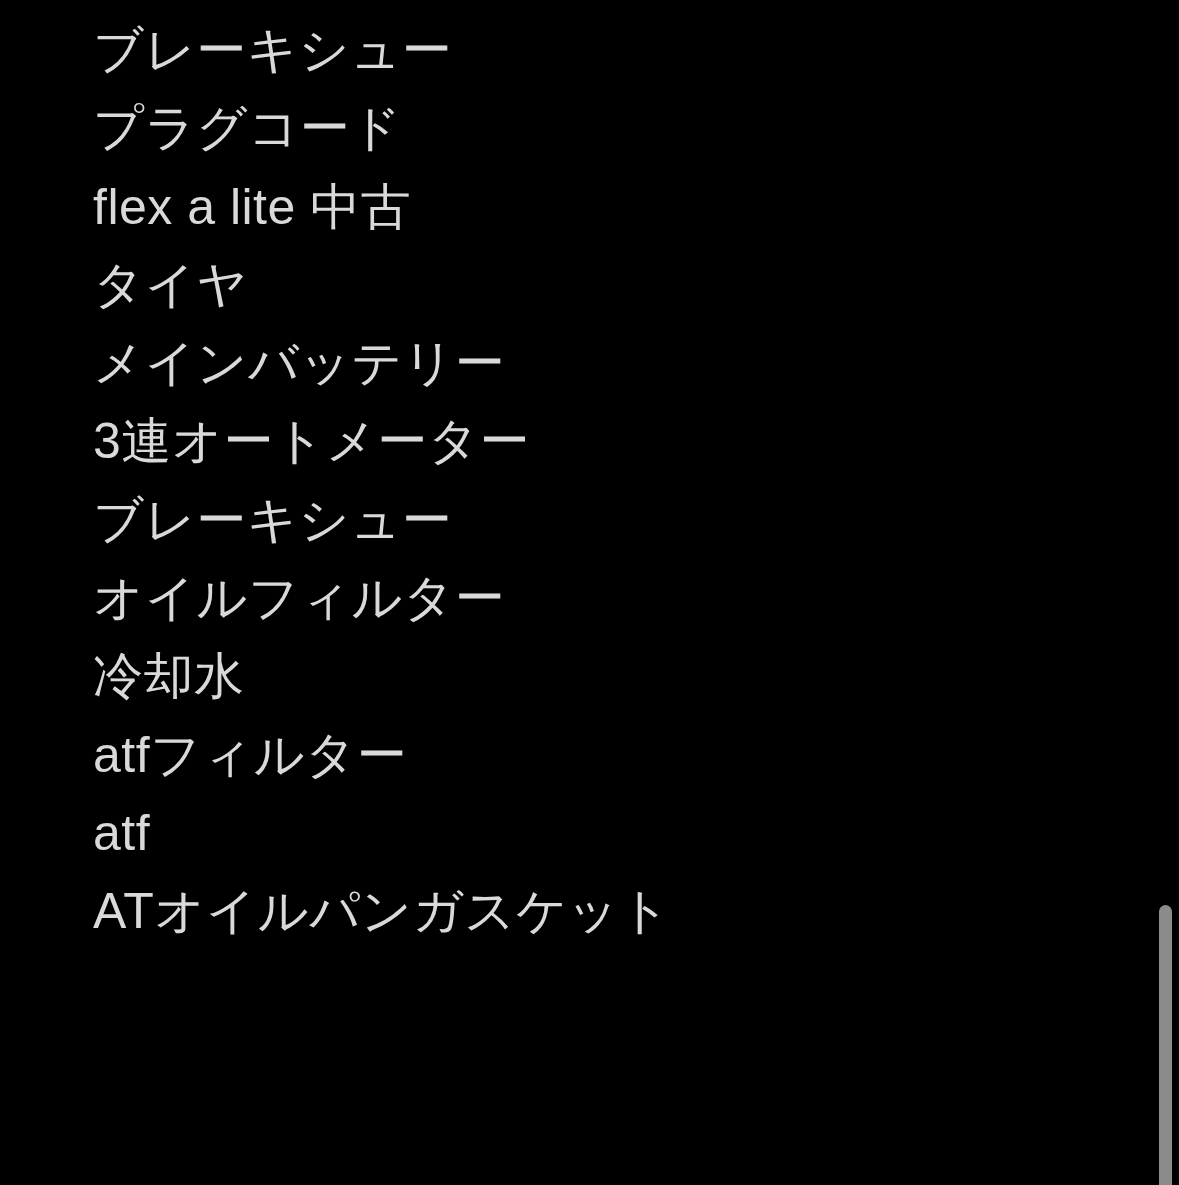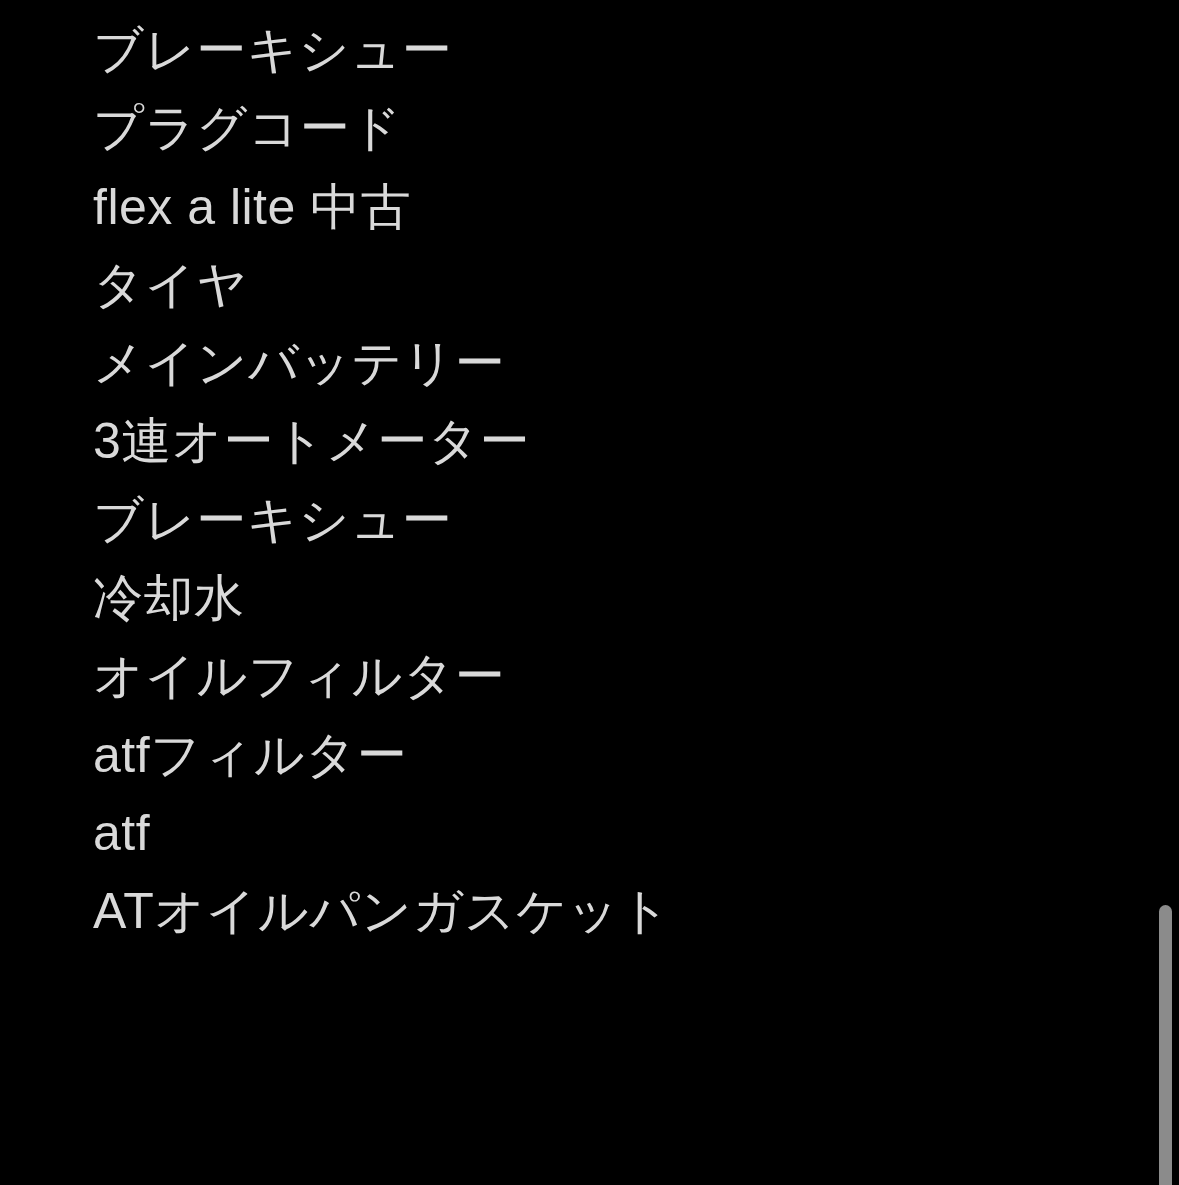--- a/index.html
+++ b/index.html
@@ -49,22 +49,22 @@
 <div class="screen">
 
   <div class="note-body">
     <div class="note-line">ブレーキシュー</div>
     <div class="note-line">プラグコード</div>
     <div class="note-line">flex a lite 中古</div>
     <div class="note-line">タイヤ</div>
     <div class="note-line">メインバッテリー</div>
     <div class="note-line">3連オートメーター</div>
     <div class="note-line">ブレーキシュー</div>
+    <div class="note-line">オイルフィルター</div>
     <div class="note-line">冷却水</div>
-    <div class="note-line">オイルフィルター</div>
     <div class="note-line">atfフィルター</div>
     <div class="note-line">atf</div>
     <div class="note-line">ATオイルパンガスケット</div>
   </div>
 
   <div class="scrollbar-thumb"></div>
 
 </div>
 
 </body></html>

